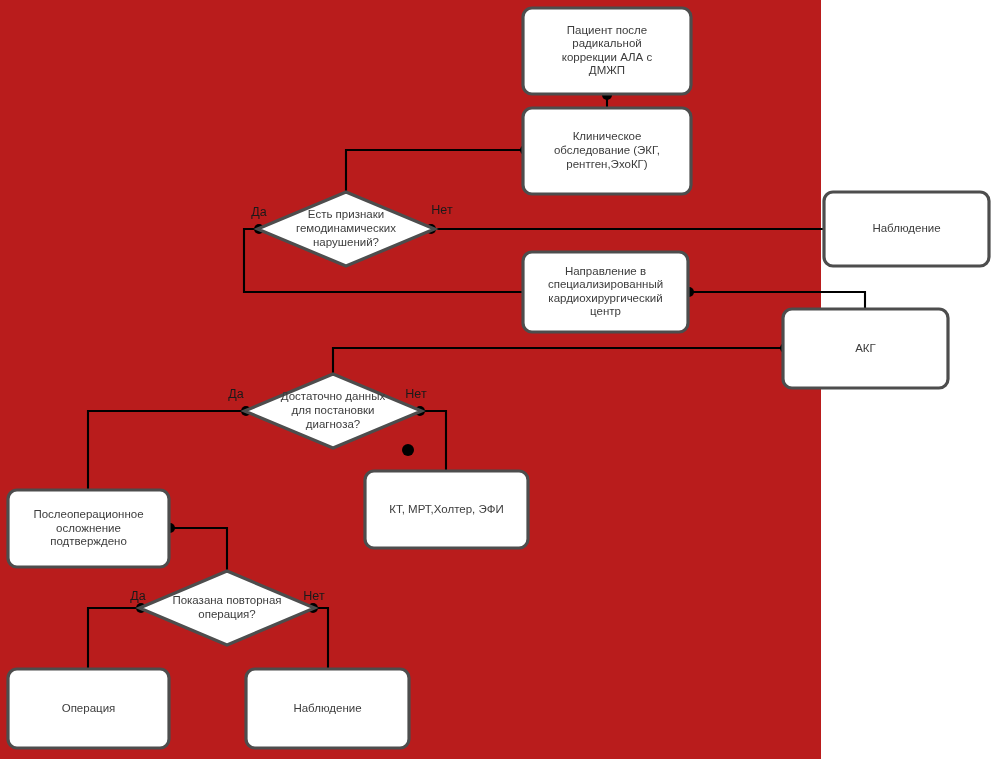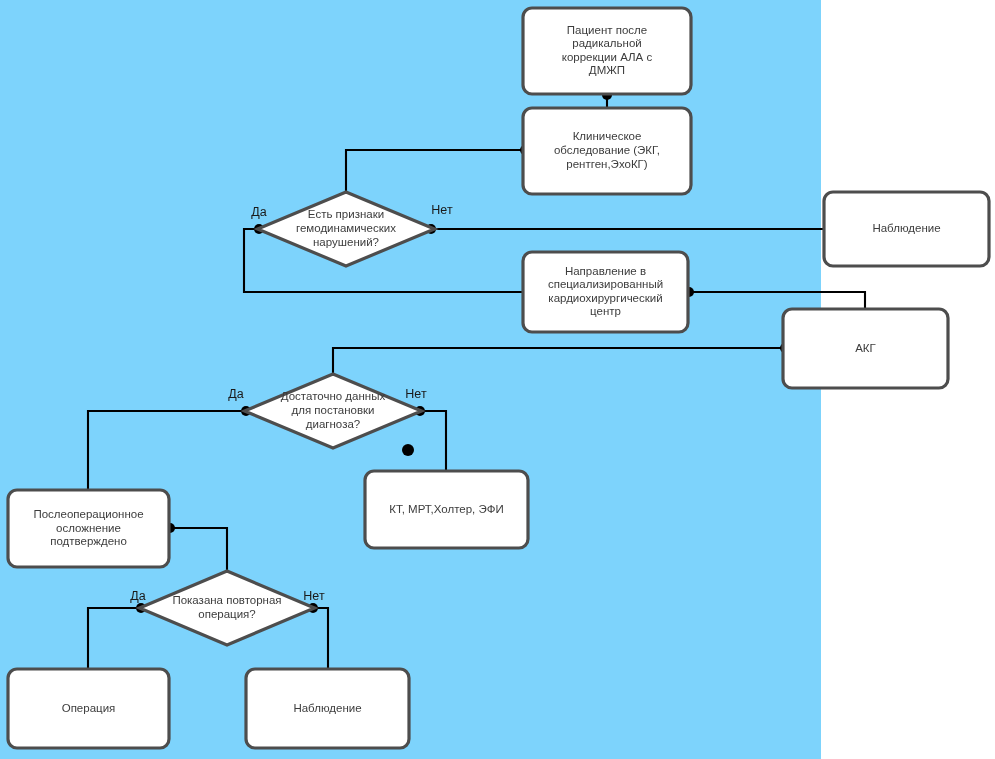--- a/index.html
+++ b/index.html
@@ -11,21 +11,21 @@
   body {
     font-family: "Liberation Sans", sans-serif;
     width: 995px;
     height: 759px;
     overflow: hidden;
   }
   #diagram-root {
     position: relative;
     width: 821px;
     height: 759px;
-    background: #7dd3fc;
+    background: #b91c1c;
   }
   svg#flow {
     display: block;
     width: 995px;
     height: 759px;
   }
   .node-shape {
     fill: #ffffff;
     stroke: #4d4d4d;
     stroke-width: 3.2;

